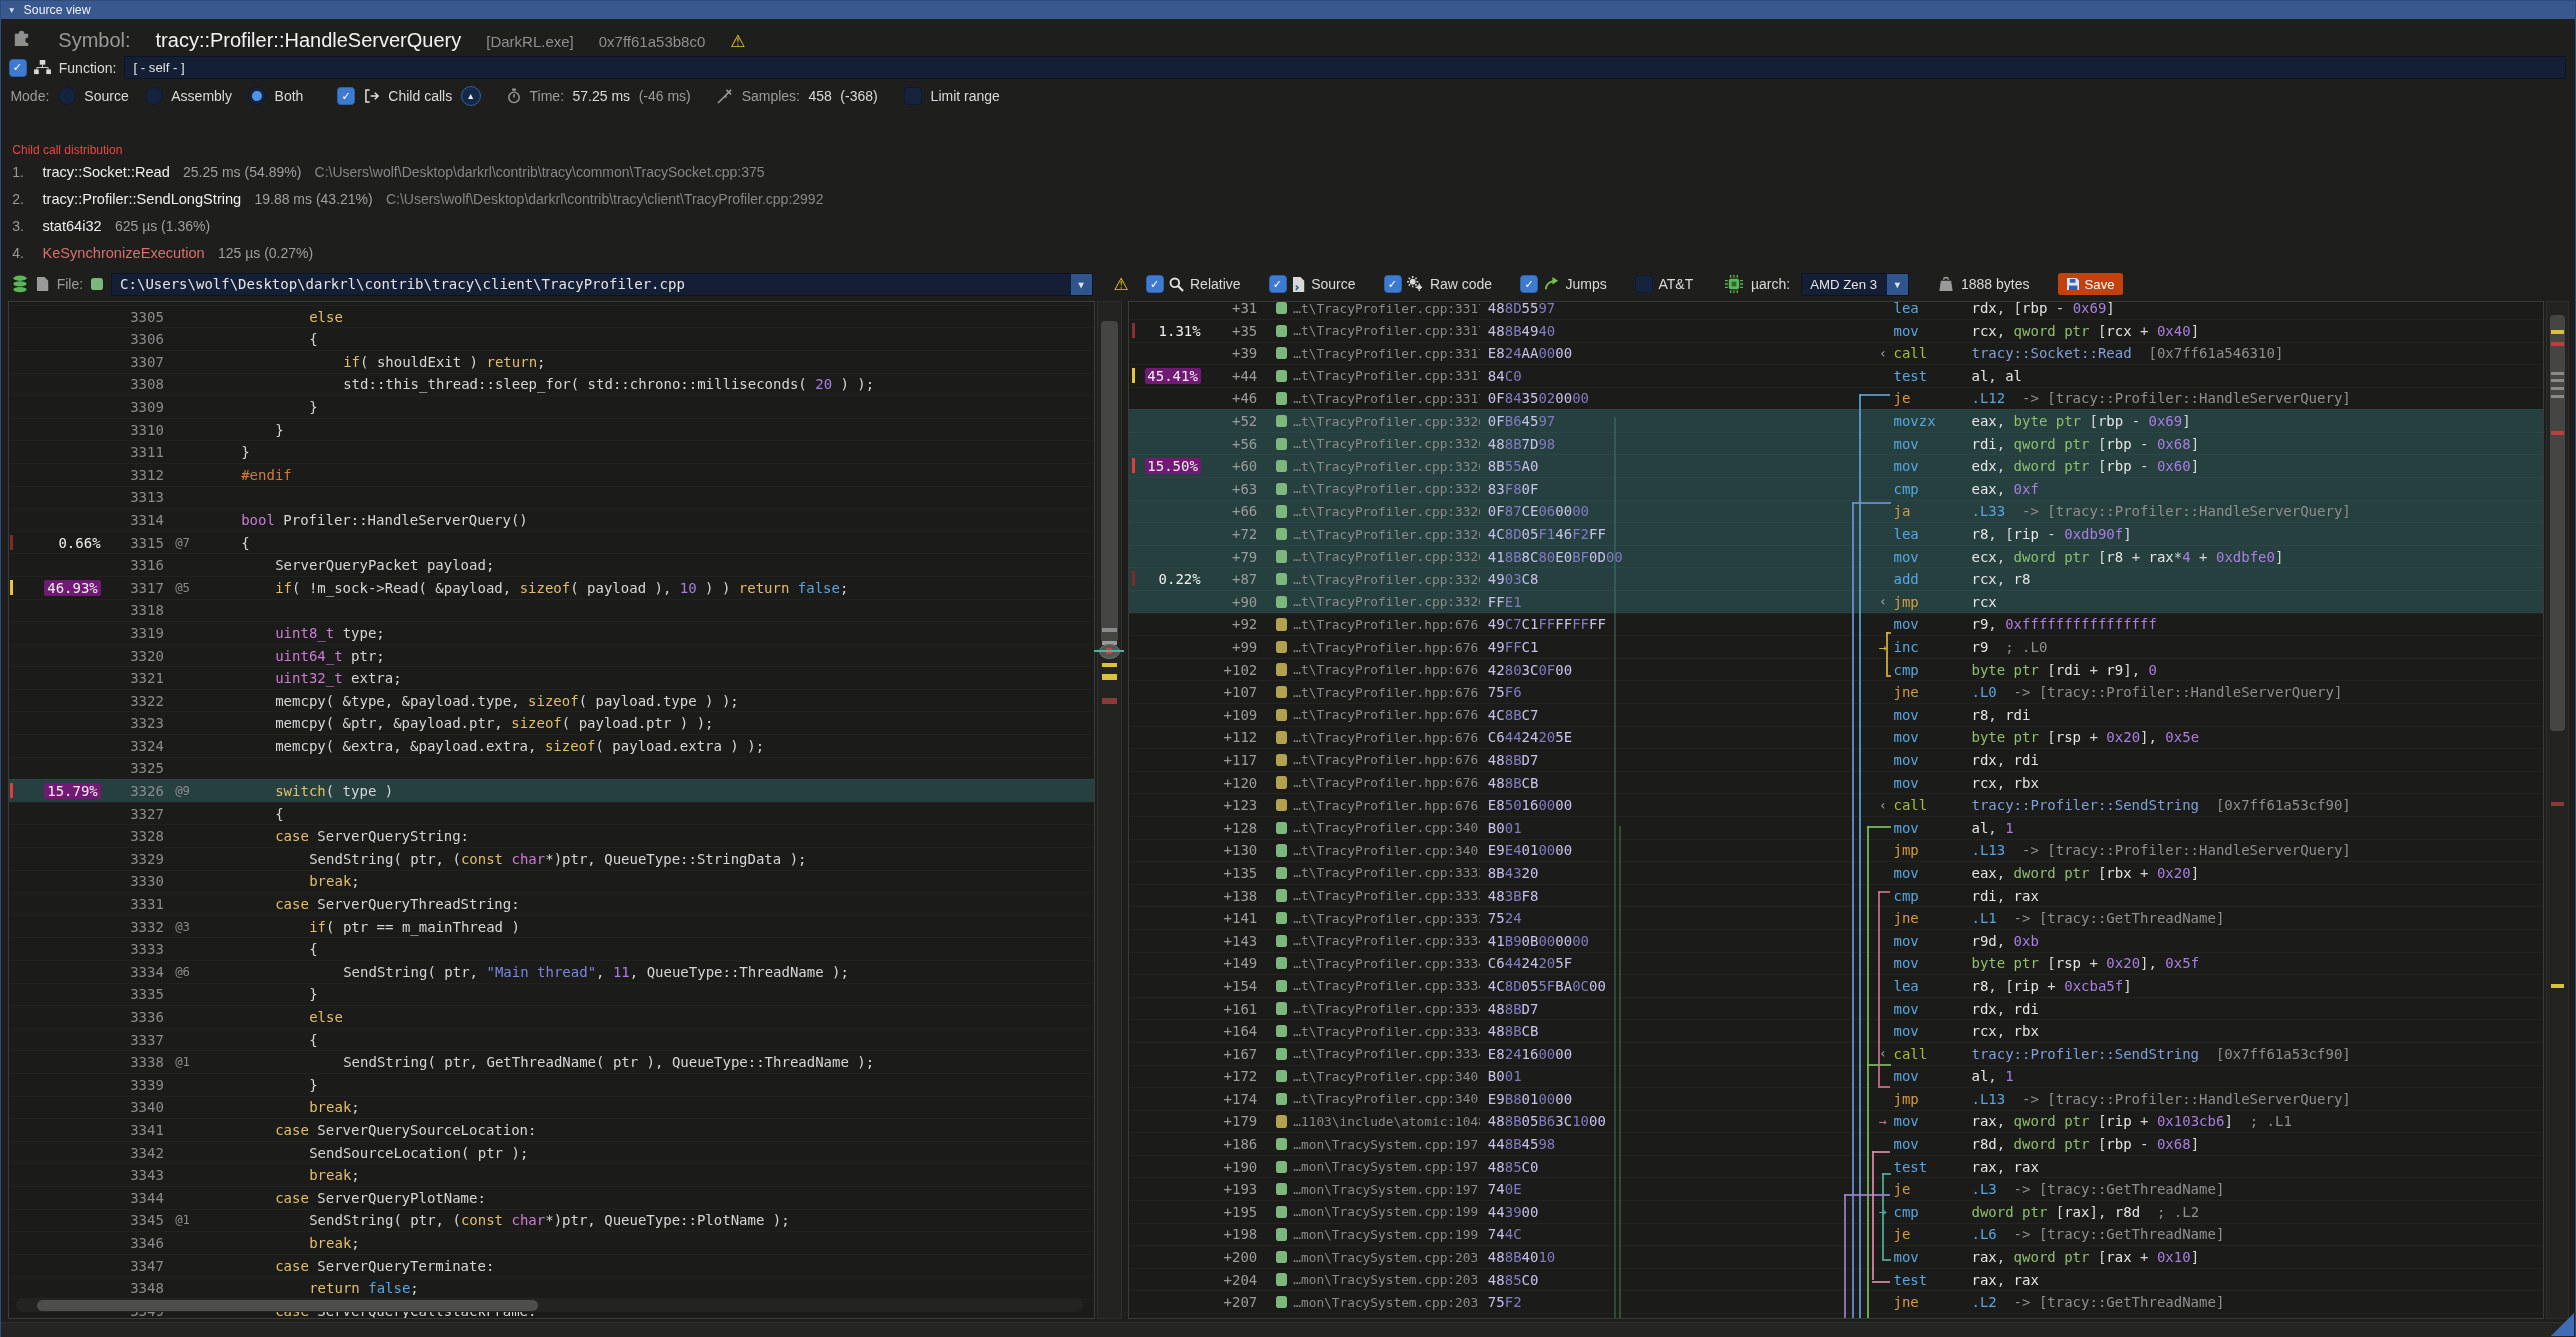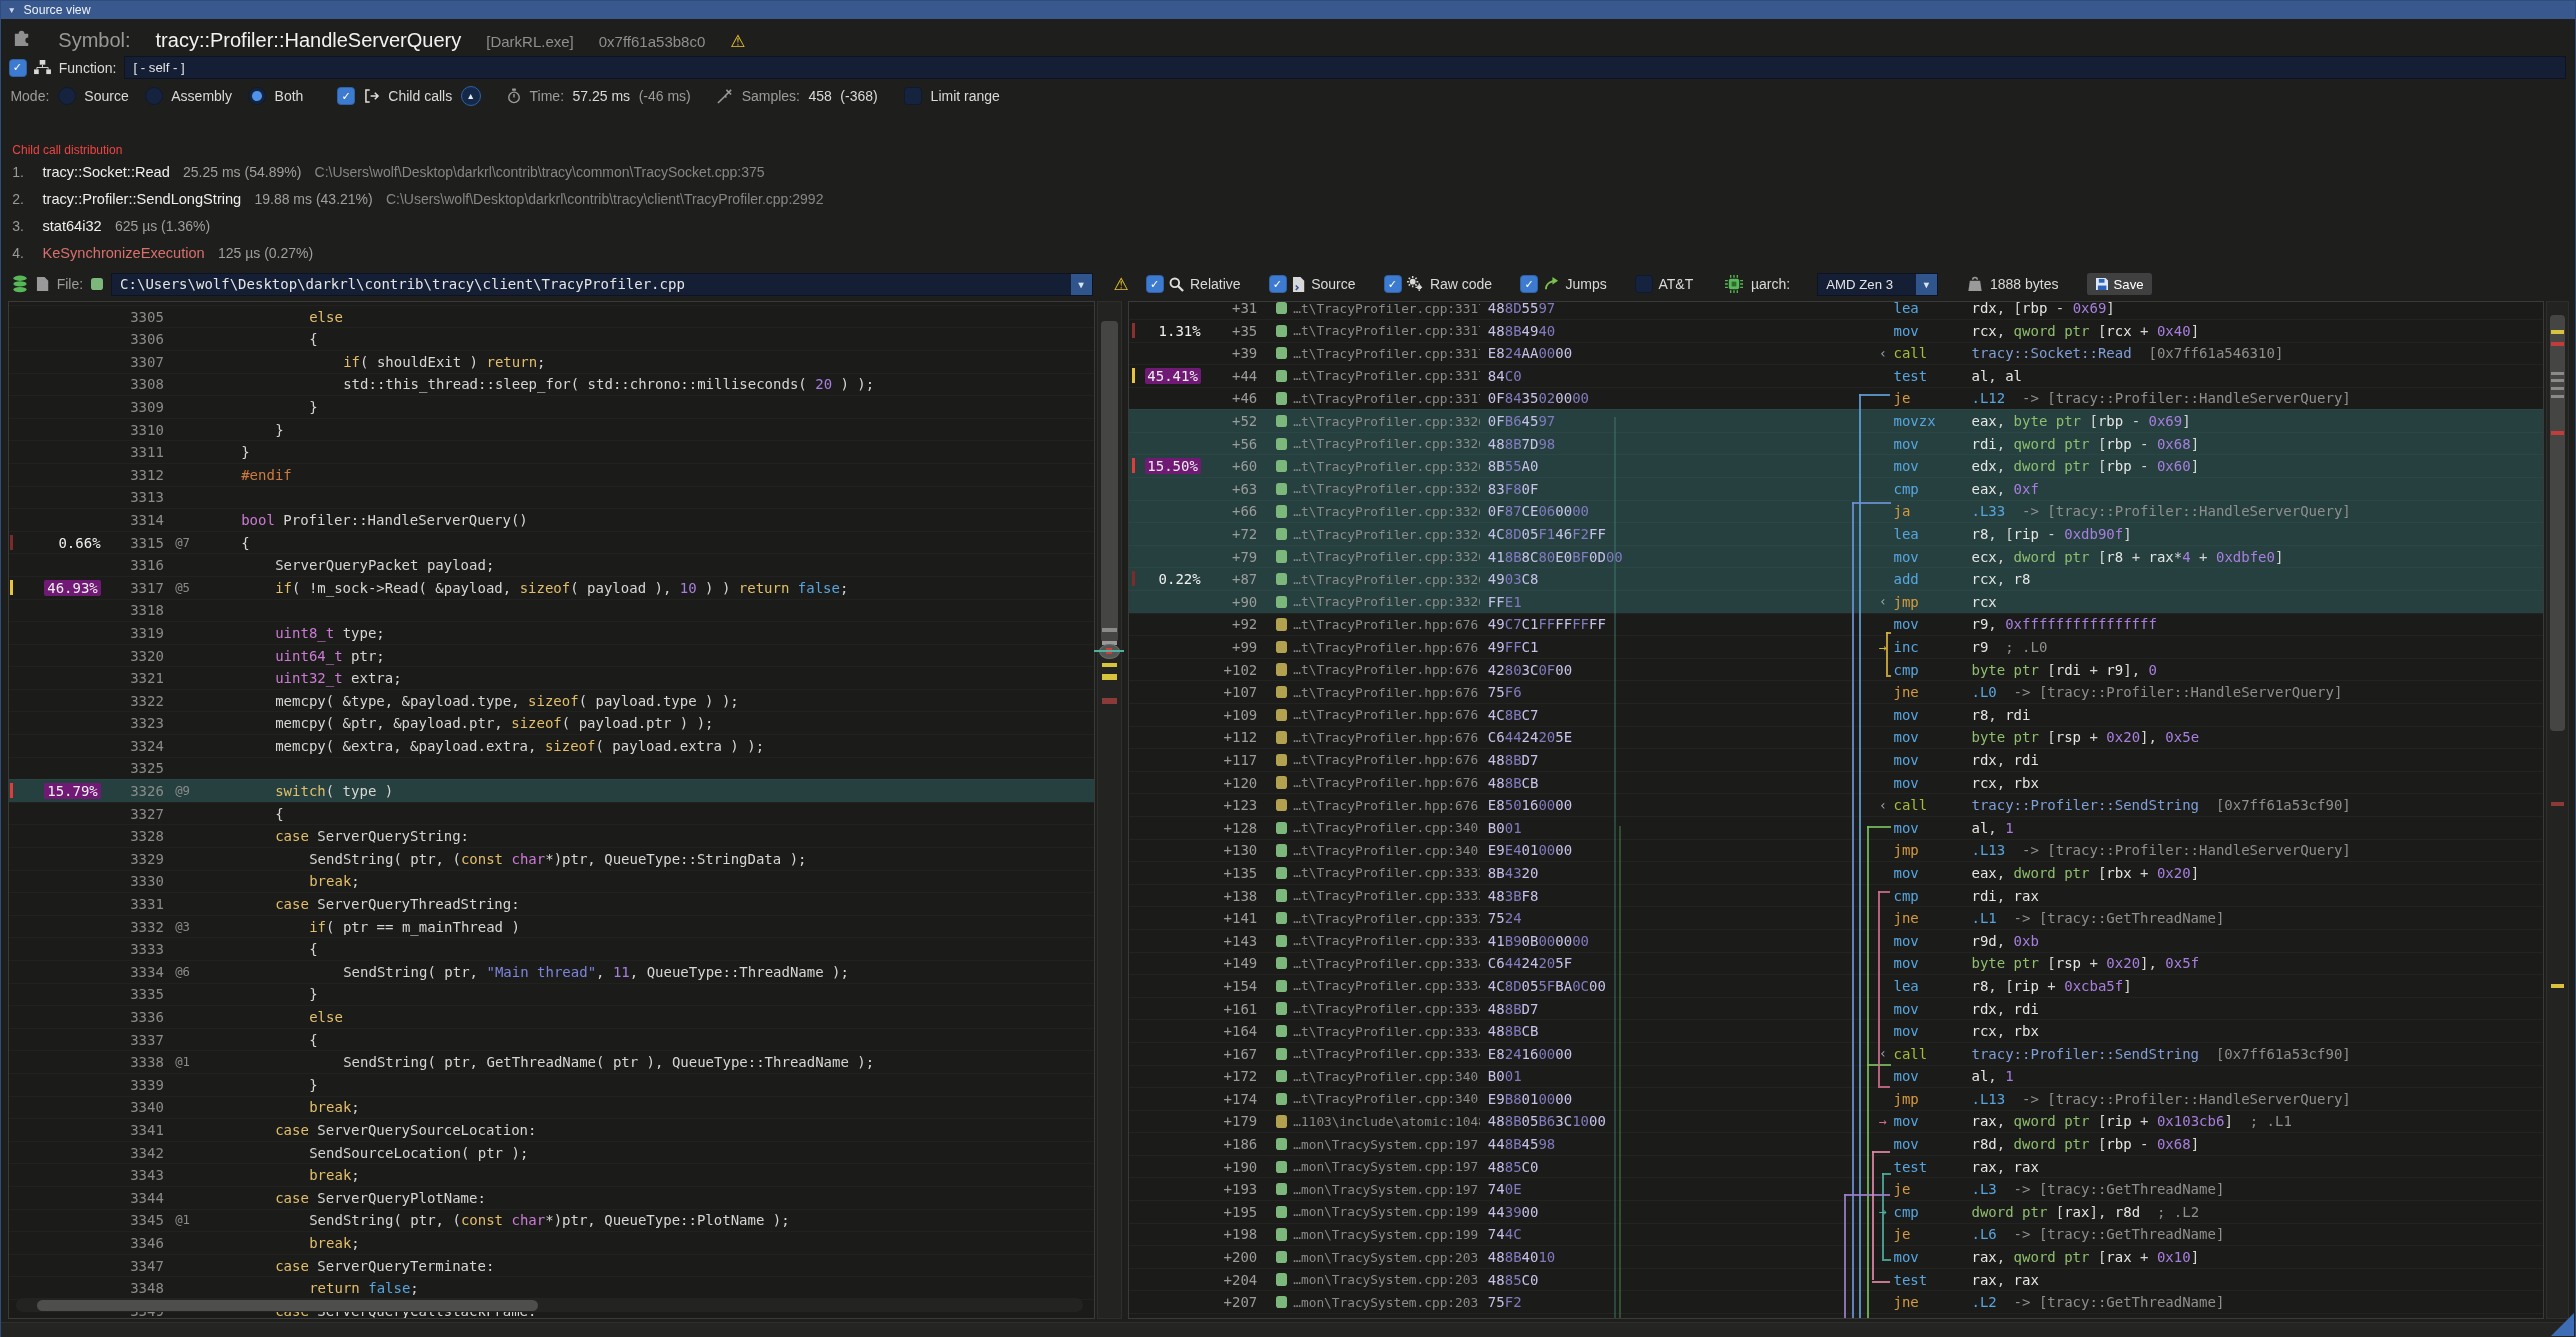--- a/index.html
+++ b/index.html
@@ -38,22 +38,22 @@
   .ci{color:#9a9a9a;width:17px}
   .cn{color:#efefef;font-size:14.6px}
   .cn.red{color:#d9706c}
   .ct{color:#9f9f9f}
   .cp{color:#868686}
   
   .filebar{position:absolute;left:0;top:268px;right:0;height:30px;display:flex;align-items:center;gap:7.6px;padding-left:11.3px;font-size:14px;white-space:nowrap}
   .swatch{width:12.3px;height:12.3px;border-radius:2.8px;background:#7cb87c;flex:none}
   .filecombo{width:982px}
   .toggle{display:flex;align-items:center;gap:5.7px}
-  .uarchcombo{width:121px;margin-left:19px}
-  .savebtn{background:#404040;border-radius:2.8px;height:22px;display:flex;align-items:center;gap:5.7px;padding:0 8.5px;font-size:13.2px;color:#fff}
+  .uarchcombo{width:108px;margin-left:3px}
+  .savebtn{background:#c2410c;border-radius:2.8px;height:22px;display:flex;align-items:center;gap:5.7px;padding:0 8.5px;font-size:13.2px;color:#fff}
   
   .pane{position:absolute;top:300px;height:1018px;background:#1b1b19;border:0.9px solid #3a3a38;box-sizing:border-box;overflow:hidden}
   #srcpane{left:6.6px;width:1087px}
   #asmpane{left:1127px;width:1416px}
   .vscroll{position:absolute;top:300px;height:1018px;background:#232321;border:0.9px solid #2e2e2c;box-sizing:border-box}
   #srcscroll{left:1096px;width:24.6px}
   #asmscroll{left:2545px;width:23px}
   .thumbv{position:absolute;left:2.8px;right:2.8px;border-radius:3.8px;background:#454543}
   .mark{position:absolute;left:3.8px;right:3.8px;height:3.8px}
   .hscroll{position:absolute;left:7.6px;bottom:5.7px;width:1067px;height:14px;background:#232321;border-radius:6.6px}

